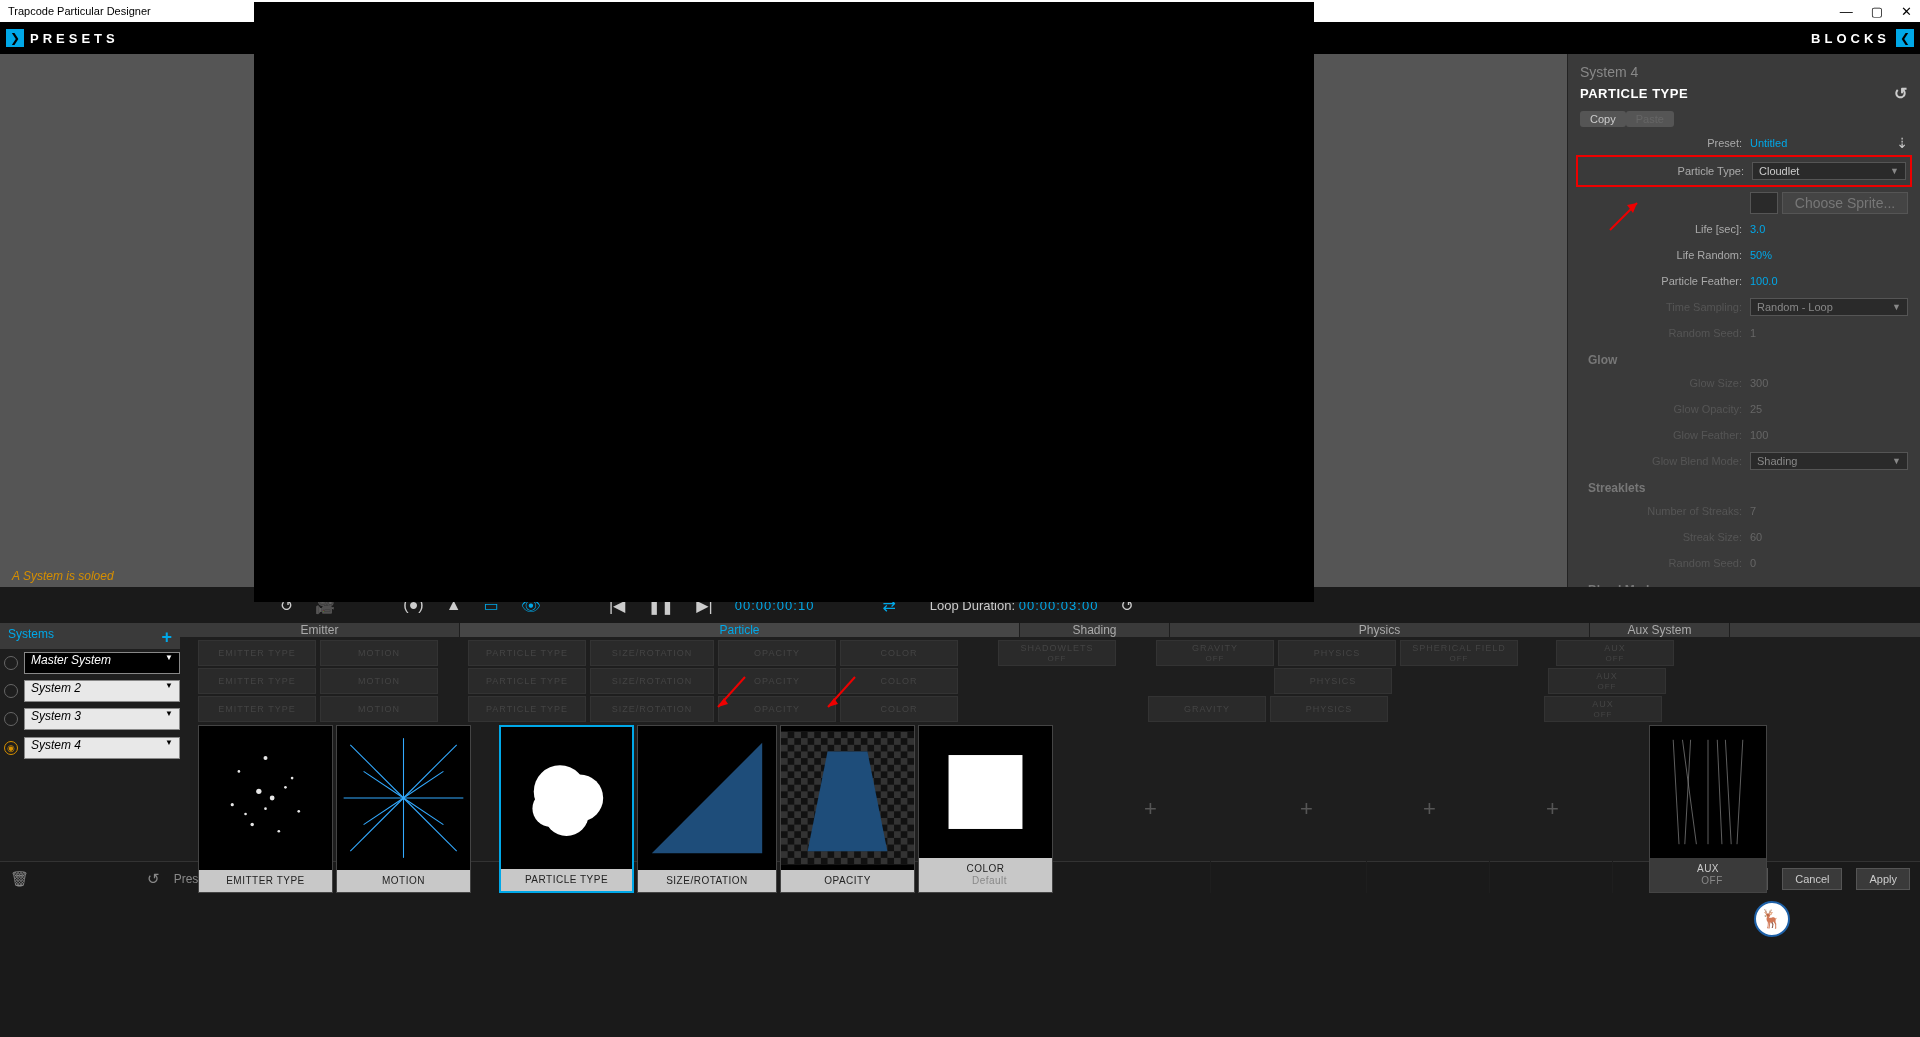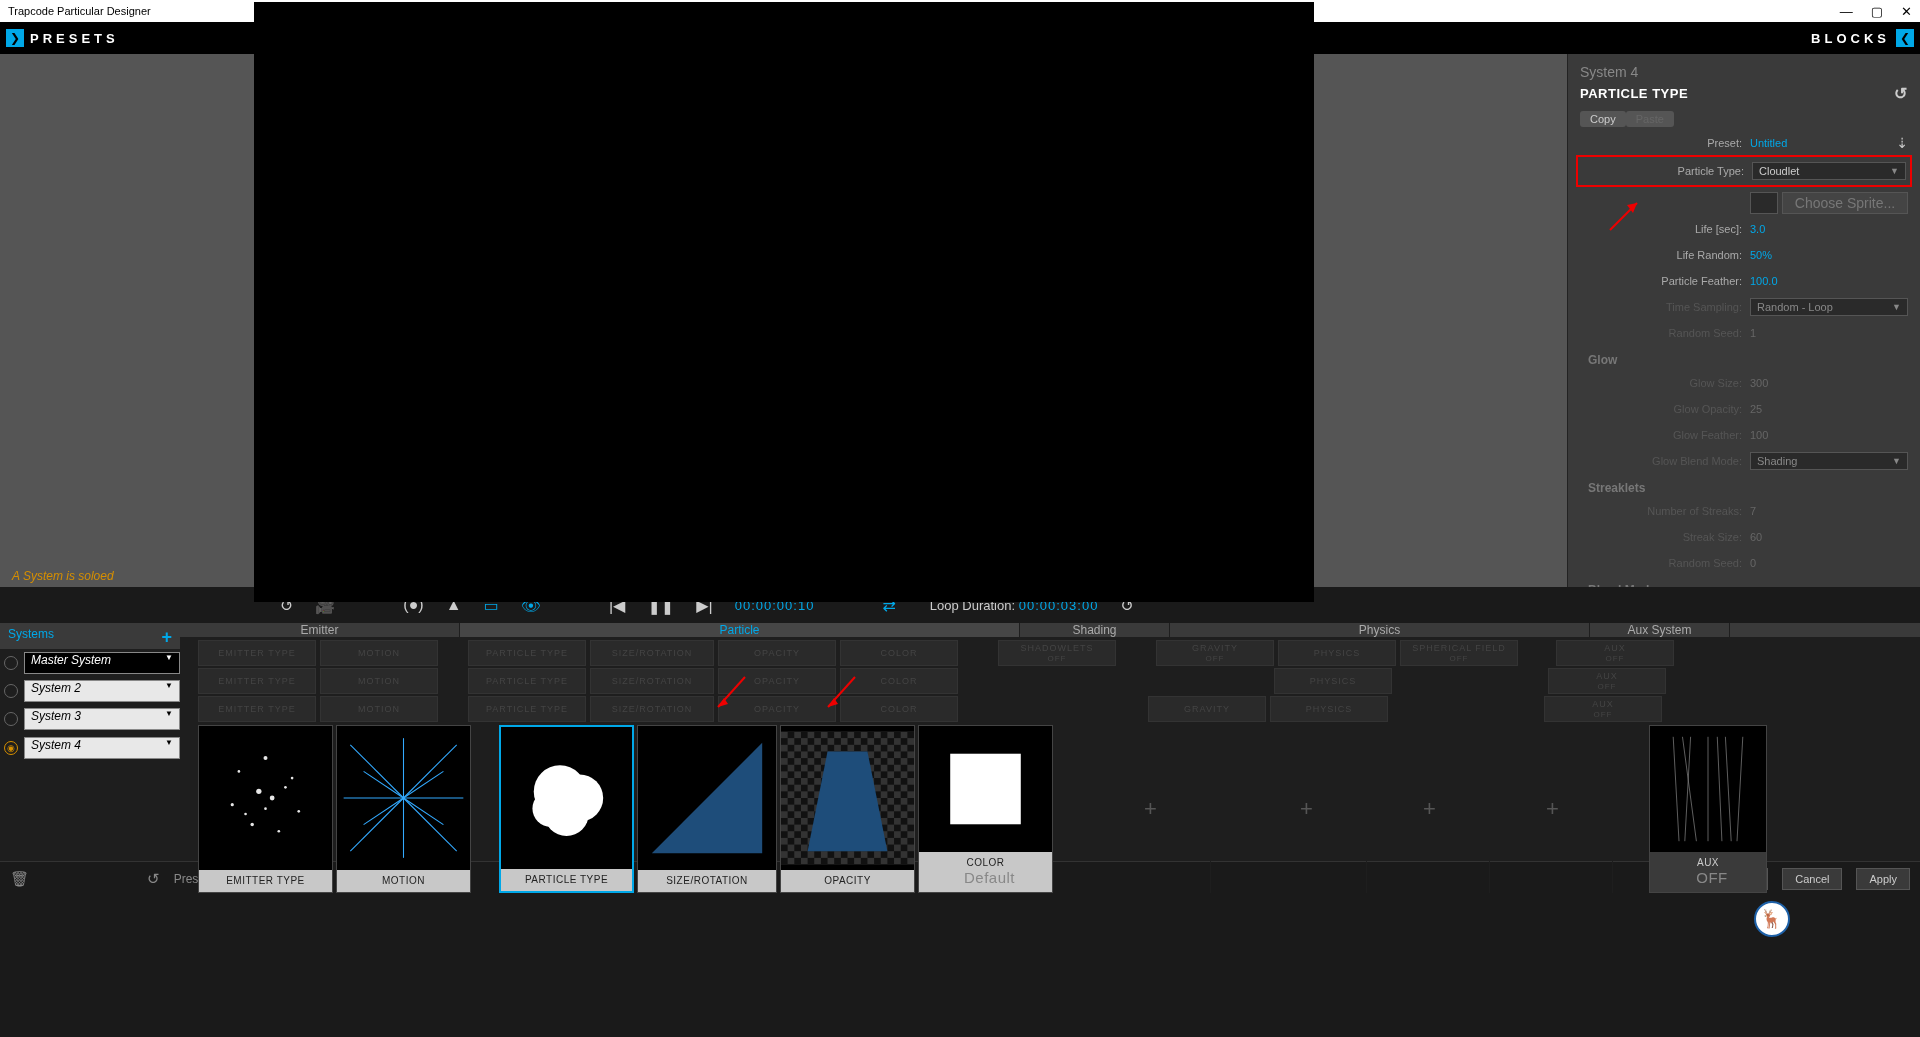--- a/index.html
+++ b/index.html
@@ -63,21 +63,21 @@
 .block-row { display: flex; height: 28px; padding: 1px 0; gap: 4px; padding-left: 18px; }
 .block-cell { background: #2a2a2a; color: #444; font-size: 9px; letter-spacing: 1px; display: flex; align-items: center; justify-content: center; border: 1px solid #333; flex-direction: column; }
 .block-cell .sub { font-size: 8px; margin-top: 1px; }
 
 .active-row { display: flex; padding-left: 18px; height: 170px; padding-top: 2px; gap: 3px; }
 .thumb { width: 135px; display: flex; flex-direction: column; border: 1px solid #444; background: #2a2a2a; }
 .thumb.selected { border: 2px solid #00a8e8; }
 .thumb-img { flex: 1; background: #000; position: relative; overflow: hidden; }
 .thumb-label { background: #3a3a3a; color: #ccc; font-size: 10px; text-align: center; padding: 5px 2px; letter-spacing: 0.5px; line-height: 1.2; }
 .thumb-label.lt { background: #c8c8c8; color: #222; }
-.thumb-label .sub { font-size: 15px; color: #888; margin-left: 8px; }
+.thumb-label .sub { font-size: 10px; color: #888; margin-left: 8px; }
 .add-cell { display: flex; align-items: center; justify-content: center; color: #555; font-size: 22px; border-right: 1px solid #1e1e1e; }
 
 .footer { height: 34px; background: #1a1a1a; display: flex; align-items: center; padding: 0 10px; gap: 14px; font-size: 12px; border-top: 1px solid #333; }
 .footer .fbtn { background: #3a3a3a; color: #ccc; padding: 4px 12px; cursor: pointer; border: 1px solid #555; font-size: 11px; }
 .footer .fic { color: #888; font-size: 15px; cursor: pointer; }
 .footer .spacer { flex: 1; }
 .footer .preset-label { color: #888; }
 .footer .preset-val { color: #ccc; font-style: italic; }
 
 .red-arrow { position: absolute; width: 40px; height: 40px; pointer-events: none; }

